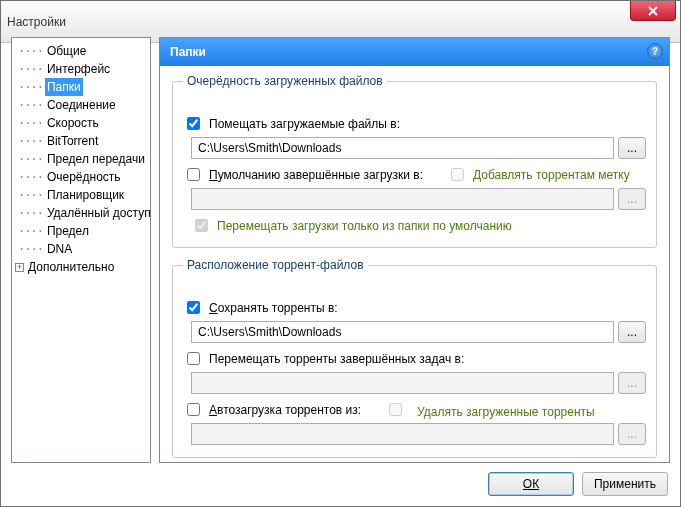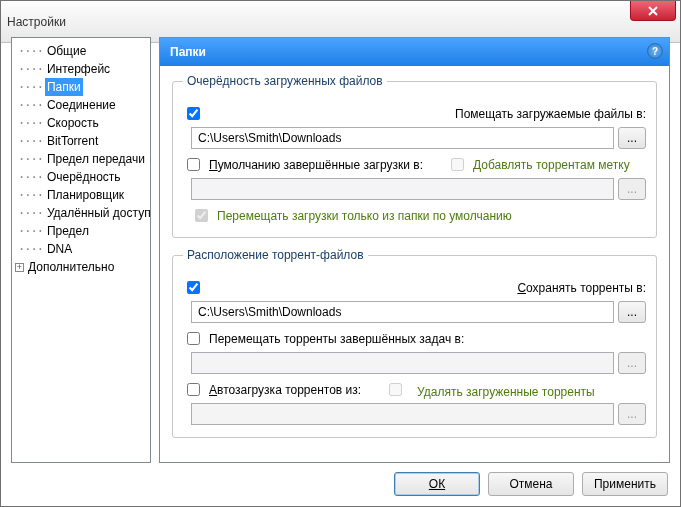--- a/index.html
+++ b/index.html
@@ -17,21 +17,21 @@
 .lbl { padding: 0 2px; }
 .dots { color: #888; font-family: monospace; letter-spacing: -1px; padding: 0 2px 0 4px; }
 .plusbox { width: 9px; height: 9px; border: 1px solid #888; display: inline-flex; align-items: center; justify-content: center; font-size: 9px; line-height: 1; color: #555; margin: 0 2px 0 1px; }
 .main { flex: 1; border: 1px solid #828790; background: #fff; display: flex; flex-direction: column; }
 .main-header { height: 28px; background: linear-gradient(#4aa3ff,#1e7fe6); color: #fff; font-weight: bold; font-size: 13px; display: flex; align-items: center; padding: 0 10px; position: relative; }
 .help-icon { position: absolute; right: 6px; top: 5px; width: 16px; height: 16px; border-radius: 50%; background: radial-gradient(#6cb8ff,#2a78c8); color: #fff; font-size: 10px; display: flex; align-items: center; justify-content: center; cursor: pointer; border: 1px solid #2a6fb0; }
 .main-body { padding: 8px 12px; flex: 1; overflow: hidden; }
 fieldset { border: 1px solid #c8c8c8; border-radius: 3px; margin: 0 0 10px 0; padding: 6px 10px 12px 10px; }
 legend { color: #1a3f6e; padding: 0 4px; }
 .row { display: flex; align-items: center; gap: 6px; margin-top: 6px; }
-.row:first-of-type { margin-top: 10px; justify-content: space-between; }
+.row:first-of-type { margin-top: 20px; }
 .chk { width: 13px; height: 13px; cursor: pointer; }
 .chklbl { cursor: pointer; }
 .chklbl.dis { color: #4d7c0f; cursor: default; }
 .path-row { display: flex; gap: 4px; margin-top: 4px; }
 .path-input { flex: 1; height: 22px; border: 1px solid #abadb3; padding: 0 6px; background: #fff; }
 .path-input:disabled { background: #f4f4f4; color: #888; }
 .browse-btn { width: 28px; height: 22px; border: 1px solid #acacac; background: linear-gradient(#f7f7f7,#e5e5e5); border-radius: 3px; cursor: pointer; display: flex; align-items: center; justify-content: center; }
 .browse-btn.dis { background: #eee; cursor: default; color: #999; }
 .indent { margin-left: 8px; }
 .two-col { display: flex; align-items: center; gap: 24px; margin-top: 6px; }
@@ -183,17 +183,16 @@
               <input class="path-input" disabled="" style="">
               <button class="browse-btn dis">...</button>
             </div>
           </fieldset>
 
         </div>
       </div>
     </div>
     <div class="footer">
       <button class="dlg-btn default">ОК</button>
-      <button class="dlg-btn">Отмена</button>
       <button class="dlg-btn">Применить</button>
     </div>
   </div>
 </div>
 
 </body></html>

